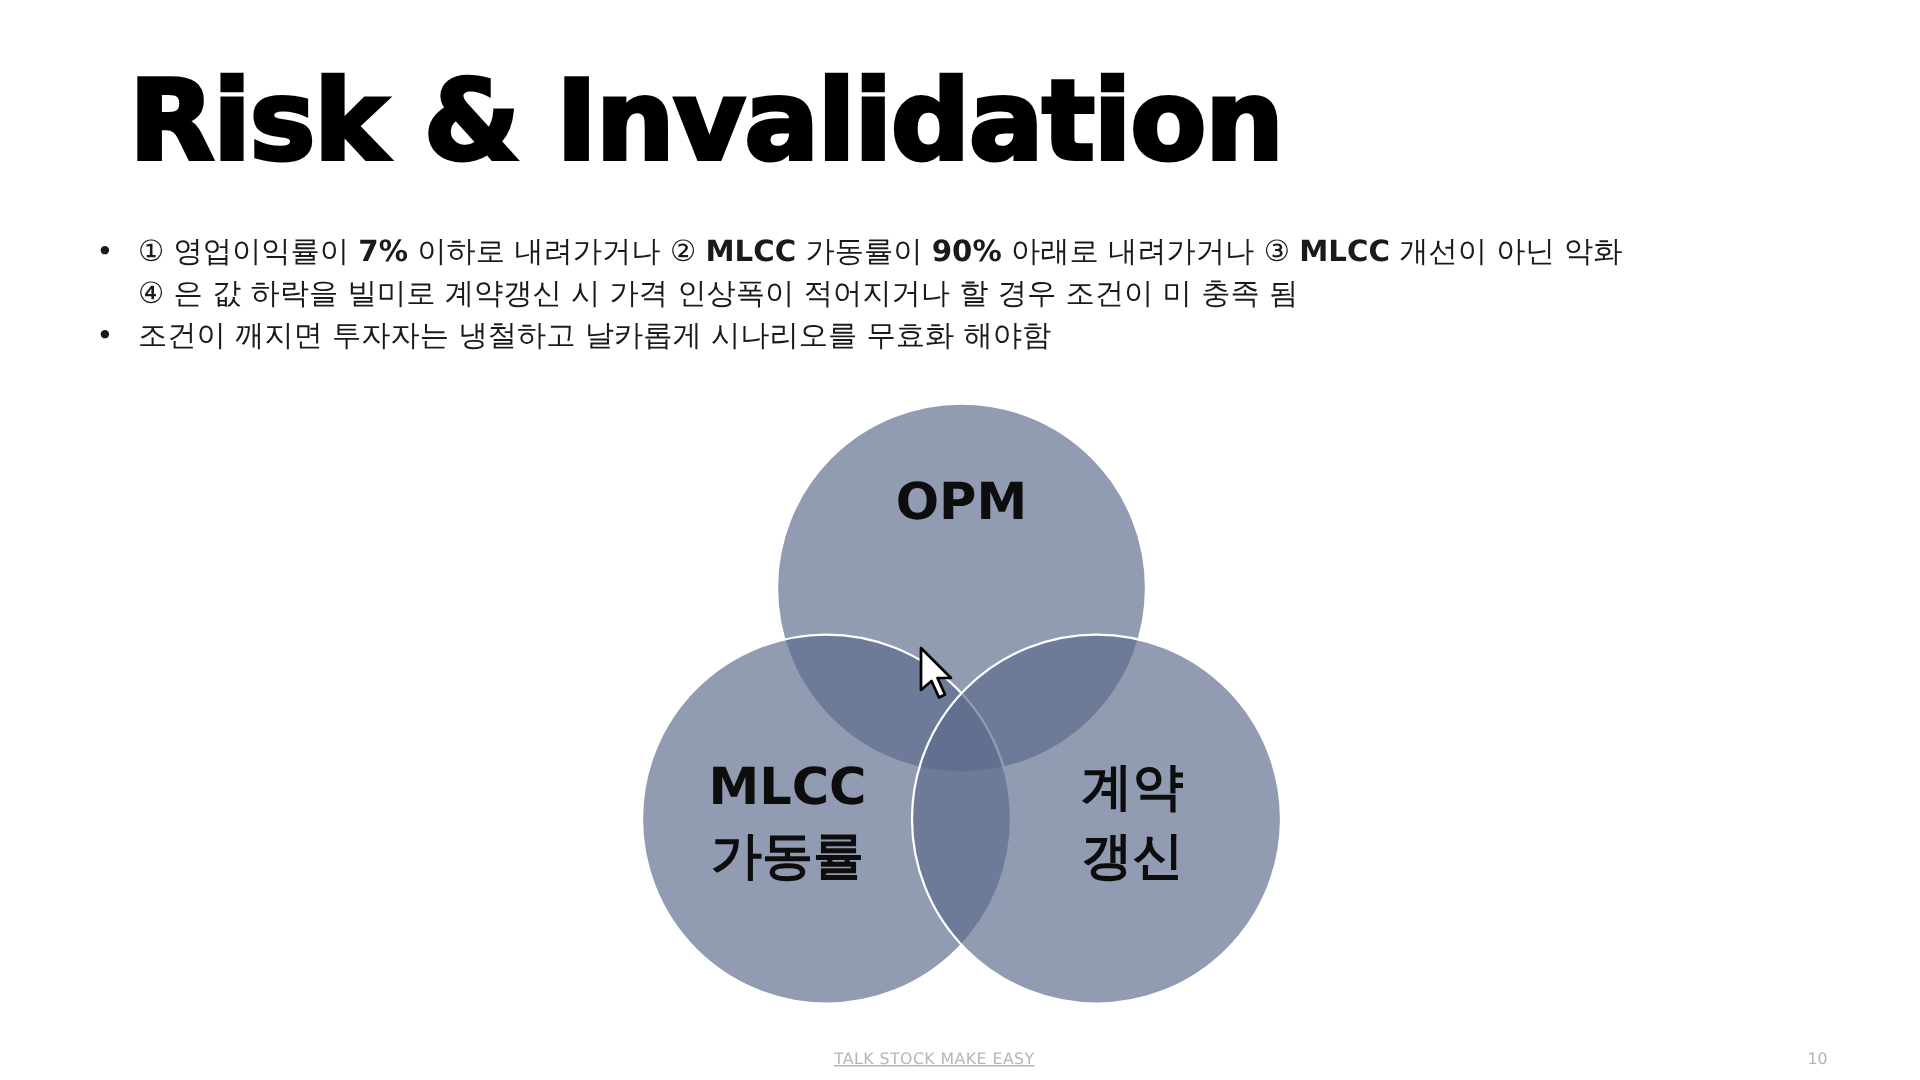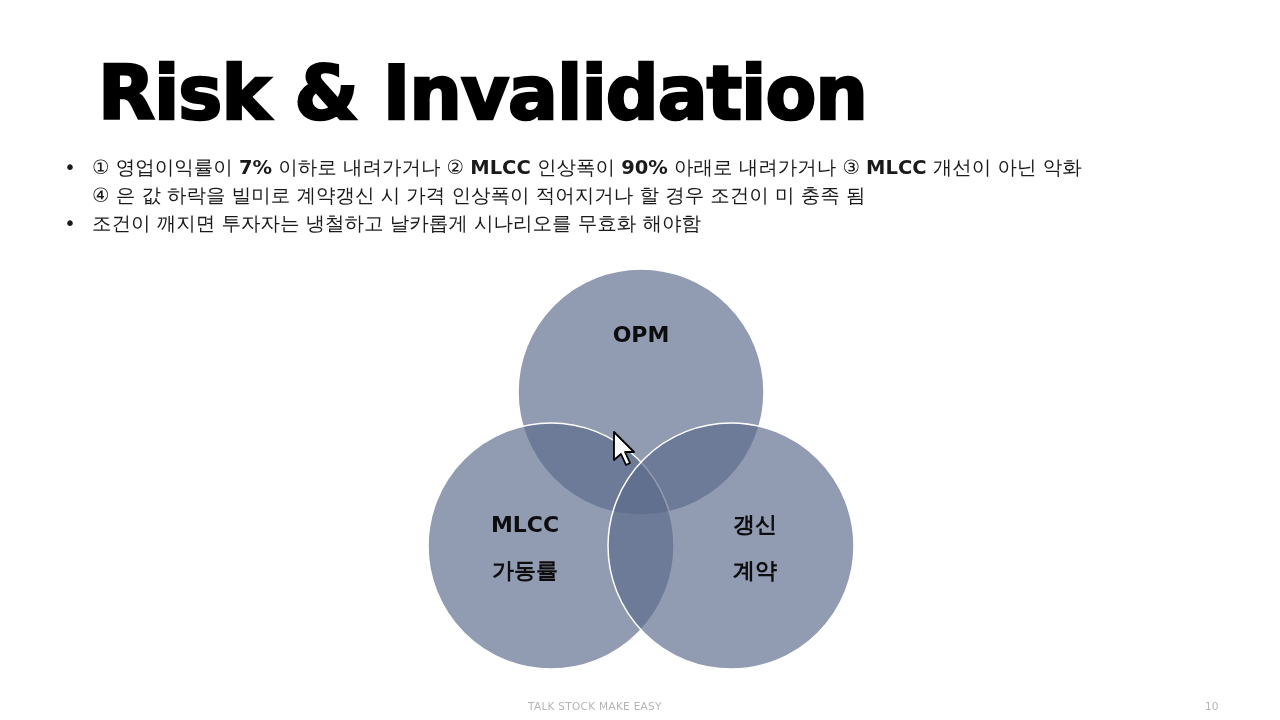--- a/index.html
+++ b/index.html
@@ -12,21 +12,21 @@
       height: 720px;
       position: relative;
       overflow: hidden;
       font-family: "Liberation Sans", "DejaVu Sans", sans-serif;
       color: #111111;
     }
     .slide-title {
       position: absolute;
       left: 82px;
       top: 40px;
-      margin: 16px;
+      margin: 4px;
       font-family: "DejaVu Sans", "Liberation Sans", sans-serif;
       font-weight: 900;
       font-size: 74px;
       letter-spacing: -1px;
       line-height: 1;
       color: #000000;
       -webkit-text-stroke: 2.5px #000000;
     }
     .bullets {
       position: absolute;
@@ -61,37 +61,38 @@
       left: 0;
       top: 0;
       width: 1280px;
       height: 720px;
       pointer-events: none;
     }
     .venn-label {
       position: absolute;
       font-family: "DejaVu Sans", sans-serif;
       font-weight: 700;
-      font-size: 22px;
+      font-size: 34px;
       line-height: 46px;
       color: #0d0d0d;
       text-align: center;
       white-space: nowrap;
     }
     .venn-label span {
       display: block;
     }
     .footer-text {
       position: absolute;
-      left: 528px;
+      left: 556px;
       top: 700px;
       font-family: "DejaVu Sans", sans-serif;
       font-size: 10.5px;
       color: #b5b5b5;
       letter-spacing: 0.3px;
+      text-decoration: underline;
     }
     .page-number {
       position: absolute;
       left: 1205px;
       top: 700px;
       font-family: "DejaVu Sans", sans-serif;
       font-size: 10.5px;
       color: #b5b5b5;
     }
     .cursor {
@@ -104,21 +105,21 @@
   </style>
 </head>
 <body>
 
 <h1 class="slide-title">Risk &amp; Invalidation</h1>
 
 <ul class="bullets">
   <li>
     <span class="dot">•</span>
     <div>
-      <span>① 영업이익률이 </span><b>7%</b><span> 이하로 내려가거나 ② </span><b>MLCC</b><span> 인상폭이 </span><b>90%</b><span> 아래로 내려가거나 ③ </span><b>MLCC</b><span> 개선이 아닌 악화</span>
+      <span>① 영업이익률이 </span><b>7%</b><span> 이하로 내려가거나 ② </span><b>MLCC</b><span> 가동률이 </span><b>90%</b><span> 아래로 내려가거나 ③ </span><b>MLCC</b><span> 개선이 아닌 악화</span>
     </div>
     <div>④ 은 값 하락을 빌미로 계약갱신 시 가격 인상폭이 적어지거나 할 경우 조건이 미 충족 됨</div>
   </li>
   <li>
     <span class="dot">•</span>
     <div>조건이 깨지면 투자자는 냉철하고 날카롭게 시나리오를 무효화 해야함</div>
   </li>
 </ul>
 
 <svg class="venn" viewBox="0 0 1280 720" xmlns="http://www.w3.org/2000/svg">
@@ -130,22 +131,22 @@
 </svg>
 
 <div class="venn-label" style="left:571px; top:312px; width:140px;">
   <span>OPM</span>
 </div>
 <div class="venn-label" style="left:450px; top:502px; width:150px;">
   <span>MLCC</span>
   <span>가동률</span>
 </div>
 <div class="venn-label" style="left:690px; top:502px; width:130px;">
+  <span>계약</span>
   <span>갱신</span>
-  <span>계약</span>
 </div>
 
 <svg class="cursor" viewBox="0 0 28 40" xmlns="http://www.w3.org/2000/svg">
   <path d="M2 2 L2 30 L9 24 L14 35 L18 33 L13 22 L22 22 Z" fill="#ffffff" stroke="#000000" stroke-width="1.8" stroke-linejoin="round"></path>
 </svg>
 
 <div class="footer-text">TALK STOCK MAKE EASY</div>
 <div class="page-number">10</div>
 
 </body></html>

